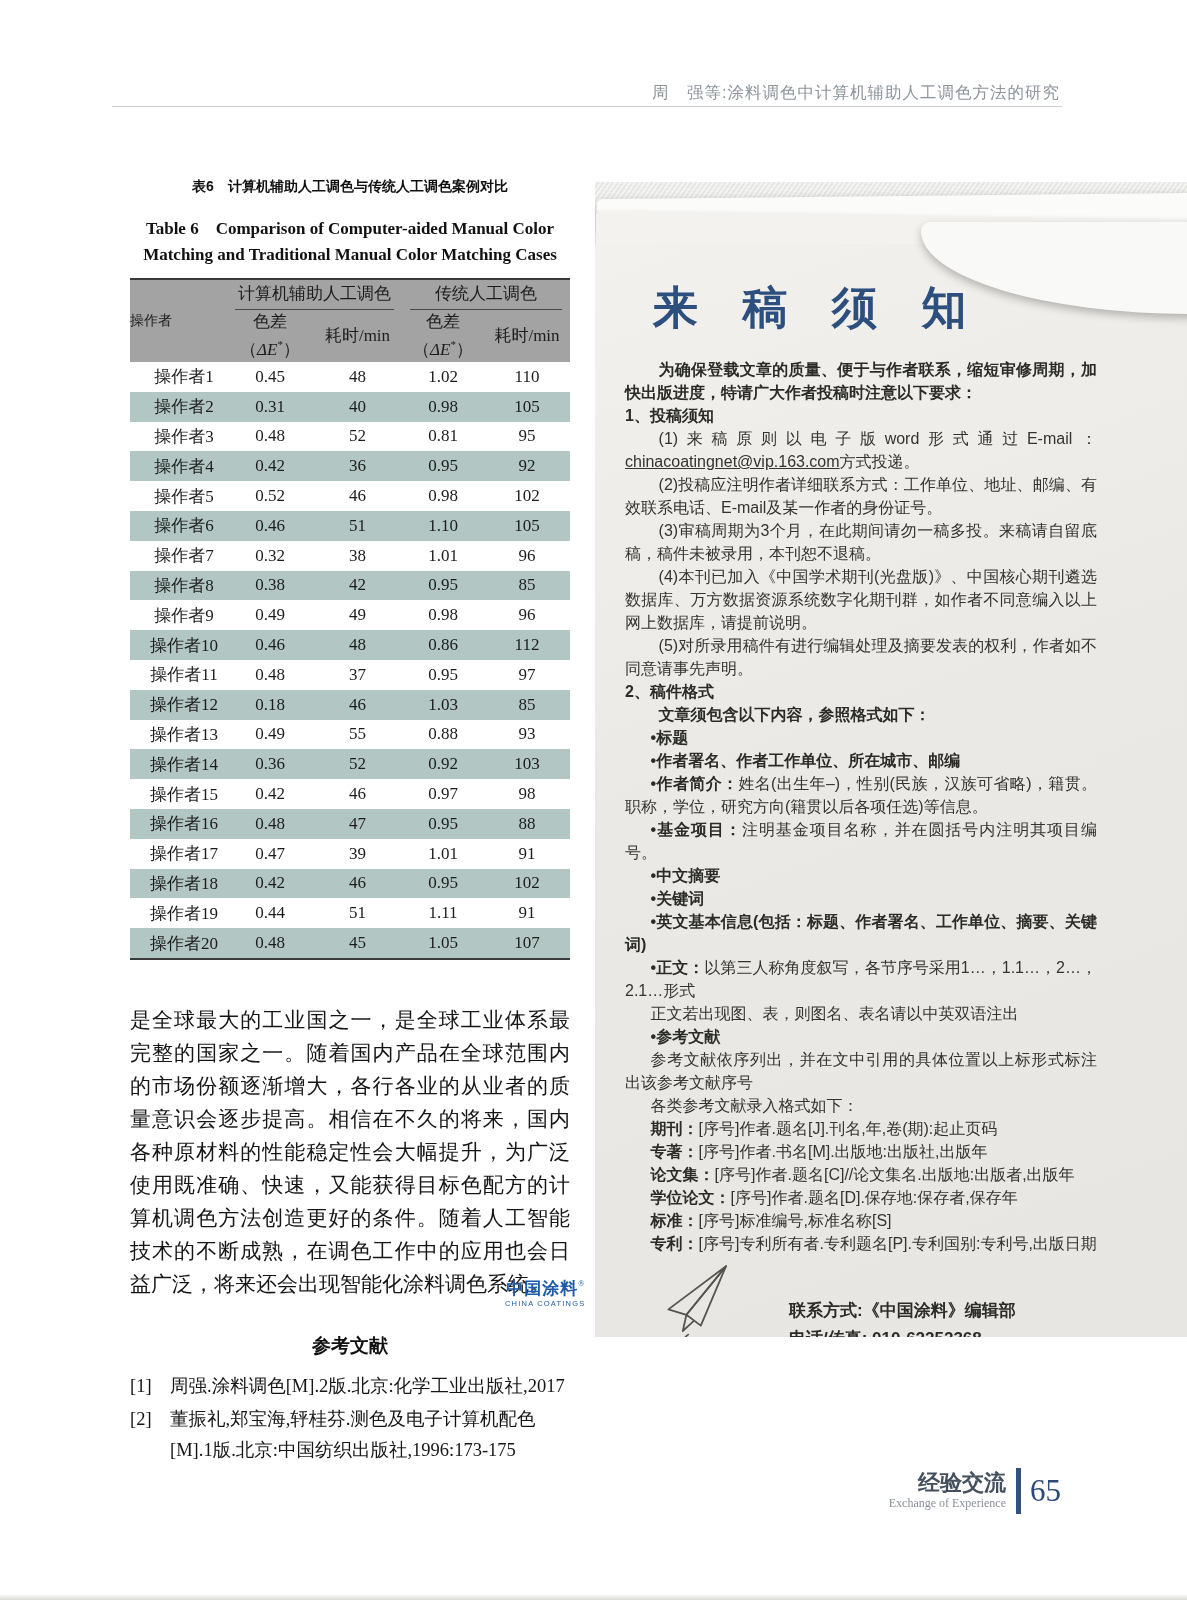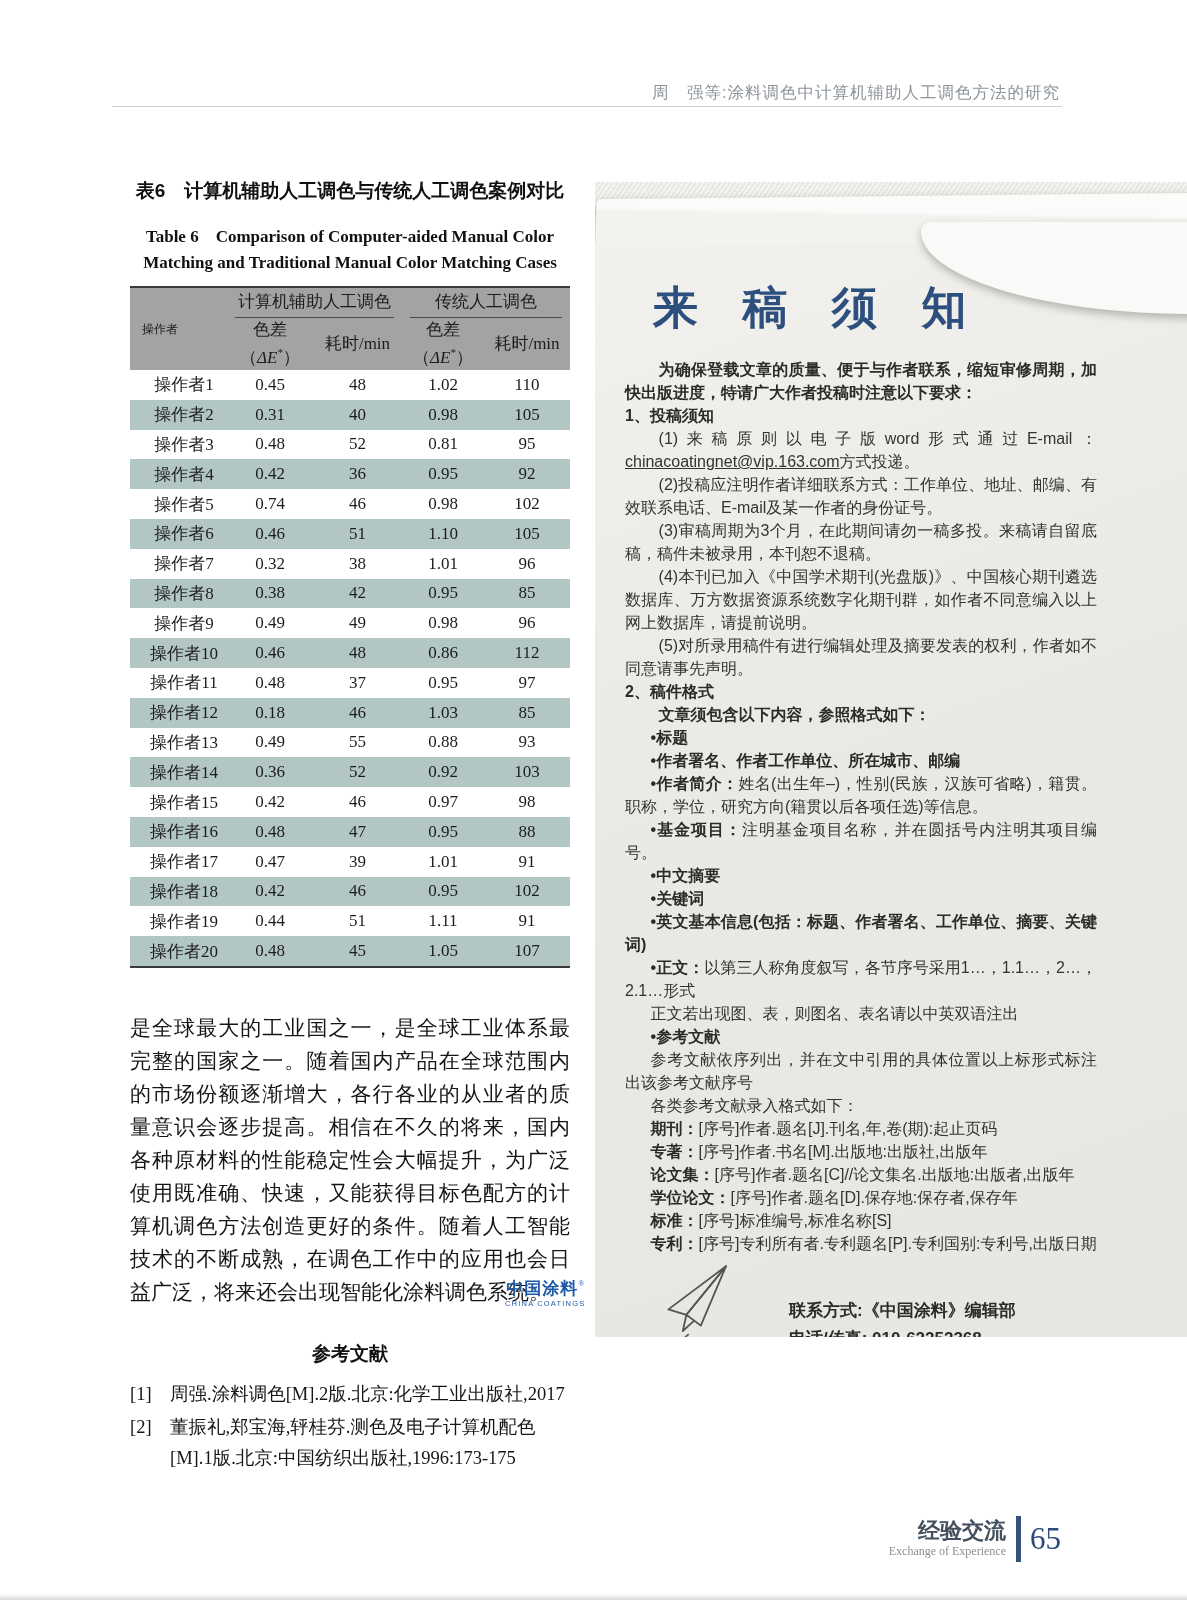--- a/index.html
+++ b/index.html
@@ -8,30 +8,30 @@
   .page-bottom-edge{position:absolute;left:0;right:0;bottom:0;height:6px;
         background:linear-gradient(#ffffff,#d9d9d5);}
 
   
   .running-head{position:absolute;top:82px;right:127px;font-family:"Liberation Sans",sans-serif;
         font-size:16.5px;color:#8d949c;letter-spacing:1px;}
   .head-rule{position:absolute;top:106px;left:112px;width:950px;border-top:1px solid #cfd2d4;}
 
   
   .left-col{position:absolute;left:130px;top:178px;width:440px;}
-  .cap-cn{font-family:"Liberation Sans",sans-serif;font-weight:bold;font-size:19px;text-align:center;color:#111;}
+  .cap-cn{font-family:"Liberation Sans",sans-serif;font-weight:bold;font-size:14px;text-align:center;color:#111;}
   .cap-en{font-weight:bold;font-size:17px;text-align:center;color:#111;line-height:26px;margin-top:20px;}
 
   table.cmp{width:100%;border-collapse:collapse;margin-top:10px;table-layout:fixed;
         border-top:2px solid #3a3a3a;border-bottom:2px solid #3a3a3a;font-size:17px;}
   table.cmp thead th{background:#a3a3a3;font-weight:normal;color:#1c1c1c;padding:0;}
   table.cmp .grp-row th{height:30px;vertical-align:bottom;}
   table.cmp .grp-line{display:block;margin:0 8px;padding-bottom:4px;border-bottom:1px solid #4a4a4a;}
   table.cmp .sub-row th{height:52px;vertical-align:middle;line-height:22px;}
-  table.cmp th.opcell{text-align:left;padding-left:12px;vertical-align:middle;font-size:12px;}
+  table.cmp th.opcell{text-align:left;vertical-align:middle;font-size:14px;}
   table.cmp tbody td{height:27.8px;text-align:center;color:#1c1c1c;}
   table.cmp tbody td.op{text-align:center;padding-left:12px;}
   table.cmp tbody tr:nth-child(even) td{background:#b2c7c3;}
   .fmla{font-style:italic;}
   sup.star{font-size:11px;}
 
   .body-text{width:440px;margin:44px 0 0 0;font-size:21px;line-height:33px;text-align:justify;color:#161616;}
   .ref-heading{margin-top:32px;text-align:center;font-family:"Liberation Sans",sans-serif;
         font-weight:bold;font-size:19px;color:#111;}
   .ref-list{margin-top:12px;}
@@ -68,21 +68,21 @@
   .ti0{text-indent:0;}
   .ti15{text-indent:1.6em;}
   .ti2{text-indent:2.1em;}
 
   .contact-row{display:flex;align-items:flex-start;margin-top:4px;}
   .plane-svg{flex:0 0 auto;margin-left:10px;}
   .contact-block{margin-left:44px;margin-top:38px;font-weight:bold;color:#2b2b27;
         font-size:17px;line-height:28px;}
 
   
-  .footer{position:absolute;top:1468px;left:820px;width:280px;display:flex;align-items:center;margin-top:48px;}
+  .footer{position:absolute;top:1468px;left:820px;width:280px;display:flex;align-items:center;}
   .footer-text{width:186px;text-align:right;}
   .footer-cn{font-family:"Liberation Sans",sans-serif;font-weight:bold;font-size:22px;color:#44505e;line-height:24px;}
   .footer-en{font-size:12px;color:#8b9097;line-height:16px;}
   .footer-bar{width:5px;height:46px;background:#32517c;margin:0 9px 0 10px;}
   .footer-num{font-size:31px;color:#2c4a77;}
 </style>
 </head>
 <body>
 
 <div class="page">
@@ -152,21 +152,21 @@
           </tr>
           <tr>
             <td class="op">操作者4</td>
             <td>0.42</td>
             <td>36</td>
             <td>0.95</td>
             <td>92</td>
           </tr>
           <tr>
             <td class="op">操作者5</td>
-            <td>0.74</td>
+            <td>0.52</td>
             <td>46</td>
             <td>0.98</td>
             <td>102</td>
           </tr>
           <tr>
             <td class="op">操作者6</td>
             <td>0.46</td>
             <td>51</td>
             <td>1.10</td>
             <td>105</td>

